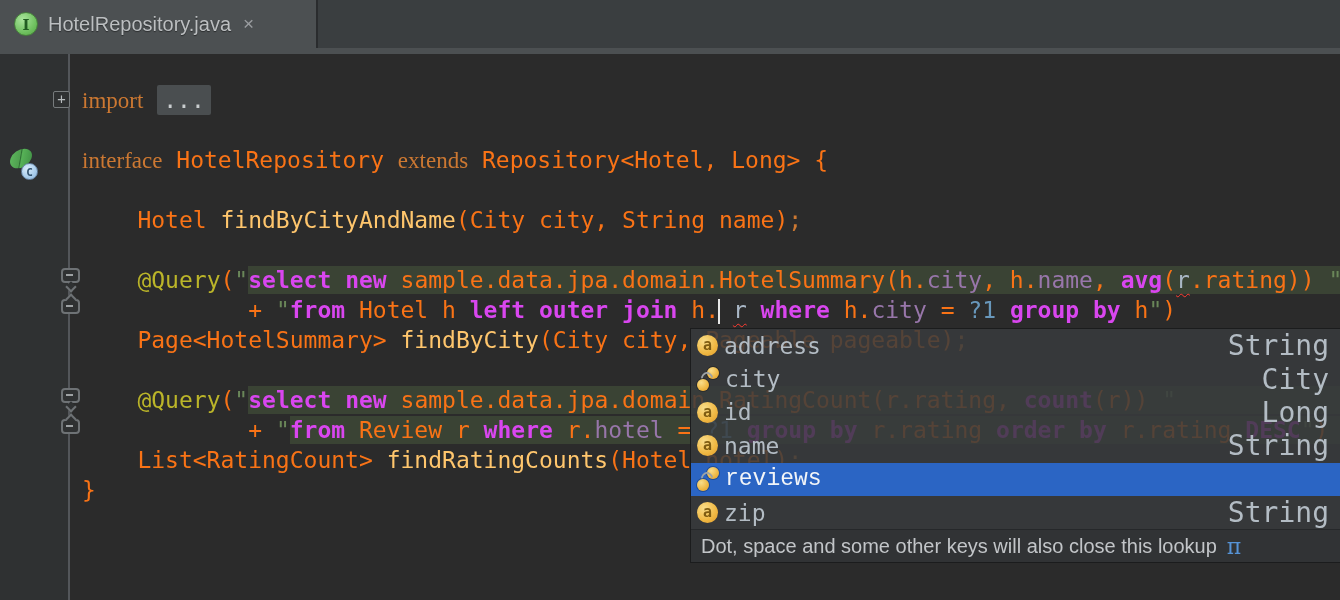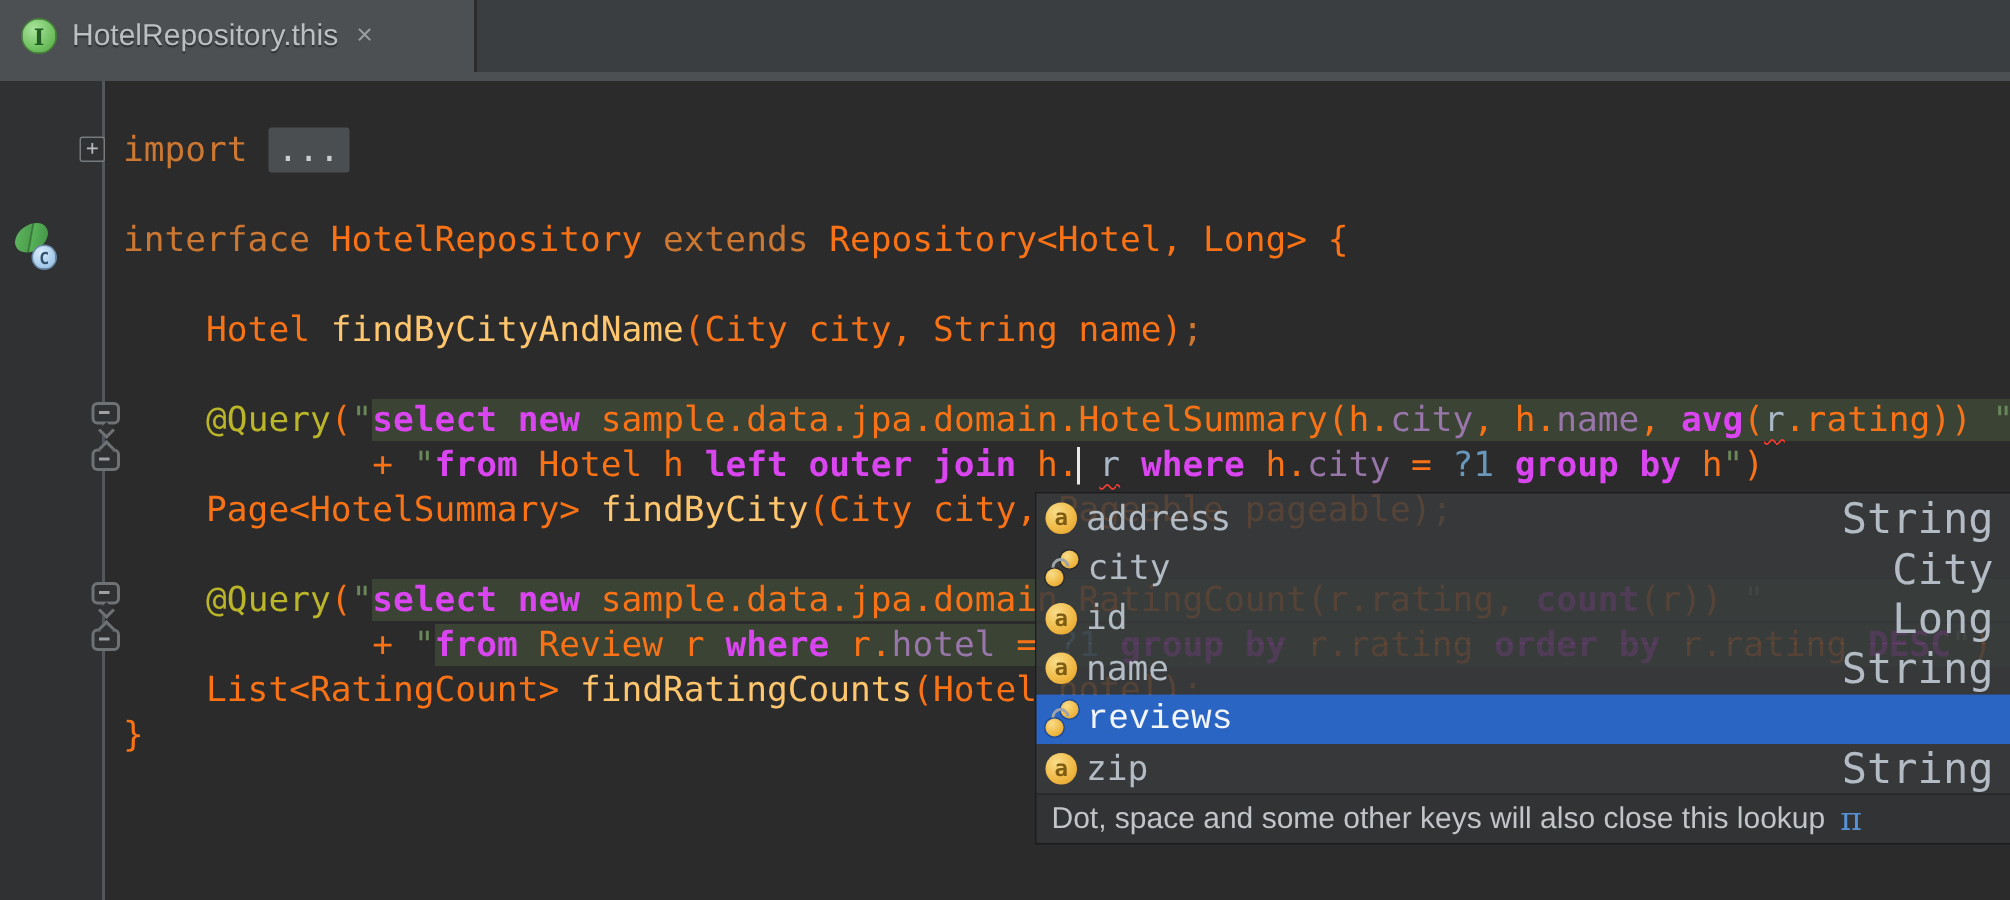--- a/index.html
+++ b/index.html
@@ -46,21 +46,21 @@
         background:radial-gradient(circle at 35% 30%,#D9ECFA,#A9CDEC 60%,#8FB9DF);
         border:1px solid #6A87A6;color:#33536F;font:bold 11px/17px "DejaVu Sans Mono",monospace;
         text-align:center;box-sizing:border-box;}
 
   
   .code{position:absolute;left:82px;top:31px;z-index:1;}
   .cl{position:relative;height:30px;line-height:30px;white-space:pre;
       font-size:23px;color:#A9B7C6;}
   .cl span{position:relative;z-index:1;}
   .band{position:absolute;top:1px;bottom:1px;right:-1258px;width:2600px;background:#3A4334;z-index:0;}
-  .t-kw{color:#CC7832;}
+  .t-kw{color:#CC7832;font-family:Liberation Serif, serif;}
   .t-kwb{color:#d946ef;font-weight:bold;}
   .t-id{color:#f97316;}
   .t-meth{color:#FFC66D;}
   .t-ann{color:#BBB529;}
   .t-str{color:#6A8759;}
   .t-field{color:#9876AA;}
   .t-num{color:#6897BB;}
   .t-semi{color:#CC7832;}
   .t-err{color:#A9B7C6;text-decoration:underline wavy #FF3B30 1px;text-underline-offset:5px;}
   .t-fold{background:#4A4E50;color:#C9CDCF;padding:2px 6px;border-radius:2px;}
@@ -94,21 +94,21 @@
   .pi{color:#5693D6;font-size:22px;margin-left:10px;font-family:"DejaVu Serif",serif;}
 </style>
 </head>
 <body>
 
 <div class="screen">
 
   <div class="tabbar">
     <div class="tab">
       <div class="tab-icon">I</div>
-      <div class="tab-label">HotelRepository.this</div>
+      <div class="tab-label">HotelRepository.java</div>
       <div class="tab-close">×</div>
     </div>
   </div>
   <div class="tabstrip"></div>
 
   <div class="editor">
     <div class="gutter">
       <div class="fold-plus">+</div>
       <div class="class-icon">
         <div class="leaf"></div>

